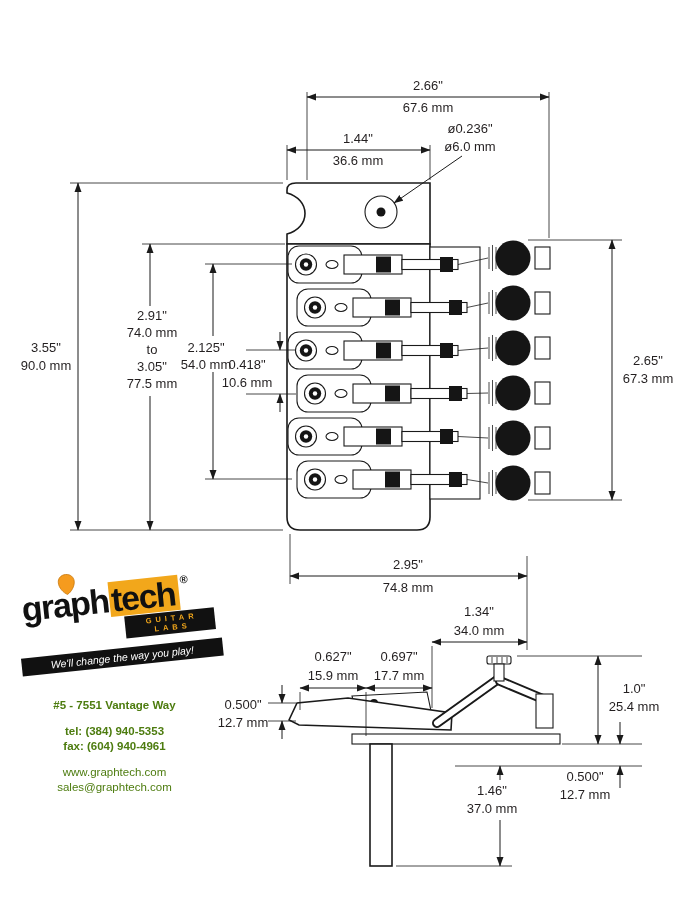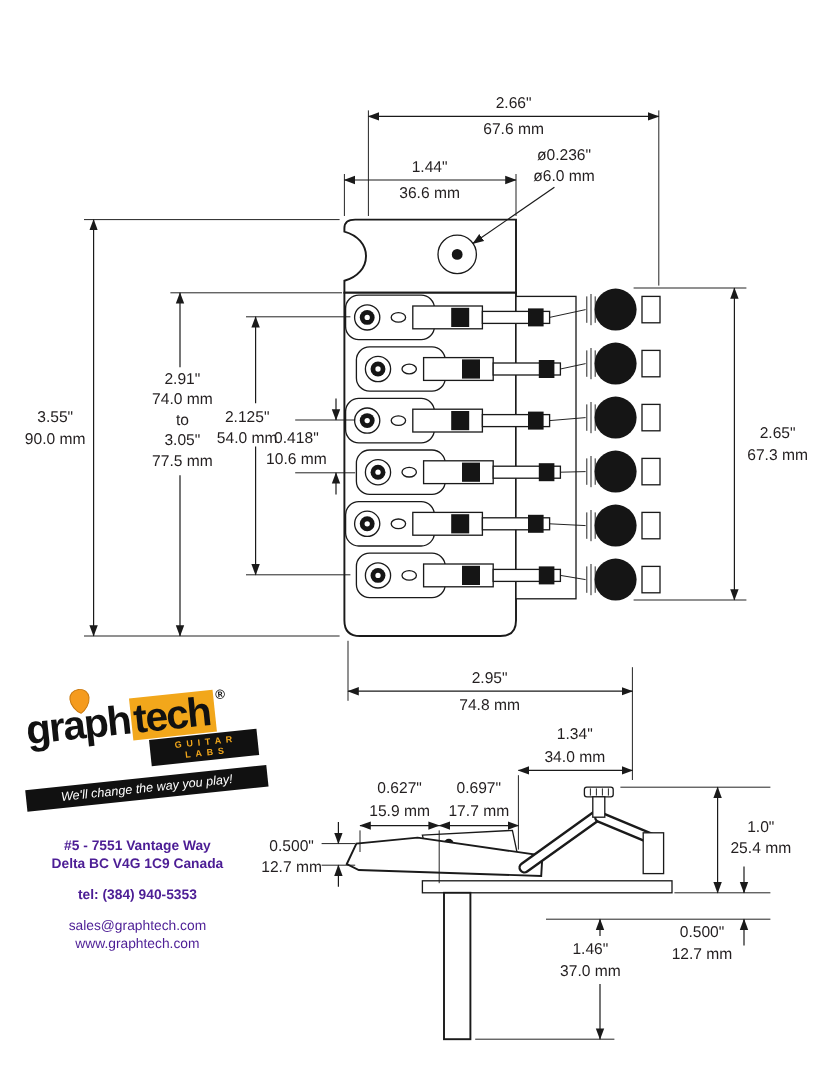--- a/index.html
+++ b/index.html
@@ -19,21 +19,21 @@
   .logo-wrap{position:absolute;left:14px;top:592px;width:212px;transform:rotate(-6deg);transform-origin:left top;}
   .logo-card{position:relative;padding-left:6px;}
   .pick{position:absolute;left:44px;top:-13px;}
   .logo-line{display:flex;align-items:baseline;font-weight:bold;font-size:34px;letter-spacing:-1.5px;color:#111;line-height:1;}
   .logo-tech{background:#F2A71B;padding:1px 4px 0 2px;margin-left:1px;}
   .logo-reg{font-size:11px;align-self:flex-start;margin-left:2px;letter-spacing:0;}
   .logo-sub{background:#111;color:#F2A71B;font-size:7.5px;font-weight:bold;letter-spacing:4px;padding:2px 4px 2px 8px;width:78px;margin-left:101px;margin-top:1px;text-align:center;}
   .logo-tagline{background:#111;color:#fff;font-style:italic;font-size:10.5px;padding:3px 6px;margin-top:9px;width:190px;text-align:center;}
 
   
-  .contact{position:absolute;left:12px;top:698px;width:205px;text-align:center;color:#4c1d95;}
+  .contact{position:absolute;left:12px;top:698px;width:205px;text-align:center;color:#4d7c0f;}
   .contact div{line-height:1.3;}
   .c-bold{font-size:11.5px;font-weight:bold;}
   .c-norm{font-size:11.5px;}
   .c-gap{height:11px;}
 </style>
 </head>
 <body>
 
 <div id="stage">
 
@@ -270,21 +270,21 @@
           <span class="logo-tech">tech</span>
           <span class="logo-reg">®</span>
     </div>
     <div class="logo-sub">GUITAR LABS</div>
   </div>
   <div class="logo-tagline">We'll change the way you play!</div>
 </div>
 
 <div class="contact">
   <div class="c-bold">#5 - 7551 Vantage Way</div>
-  <div class="c-bold">Delta BC  V4G 1C9  Canada</div>
   <div class="c-gap"></div>
   <div class="c-bold">tel: (384) 940-5353</div>
+  <div class="c-bold">fax: (604) 940-4961</div>
   <div class="c-gap"></div>
+  <div class="c-norm">www.graphtech.com</div>
   <div class="c-norm">sales@graphtech.com</div>
-  <div class="c-norm">www.graphtech.com</div>
 </div>
 
 </div>
 
 </body></html>

